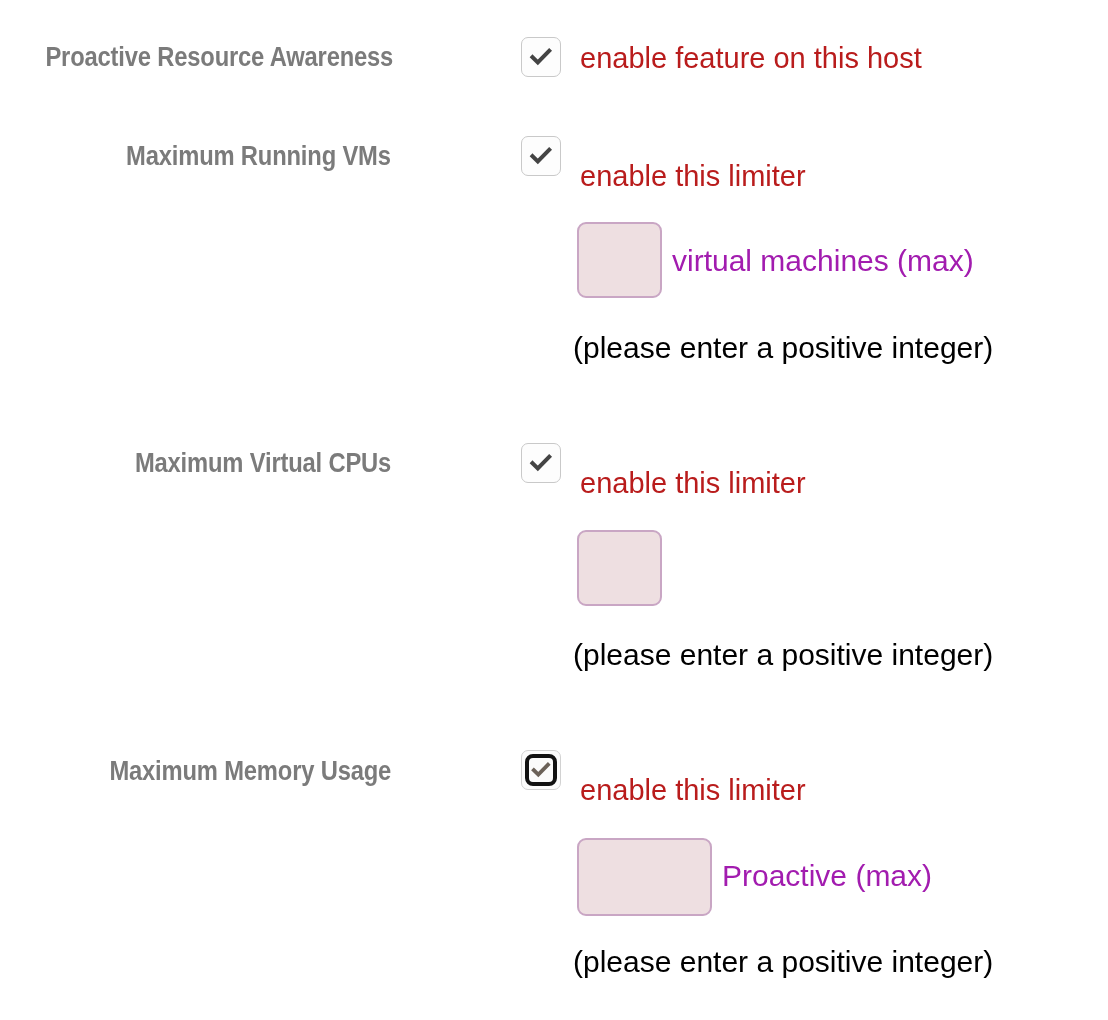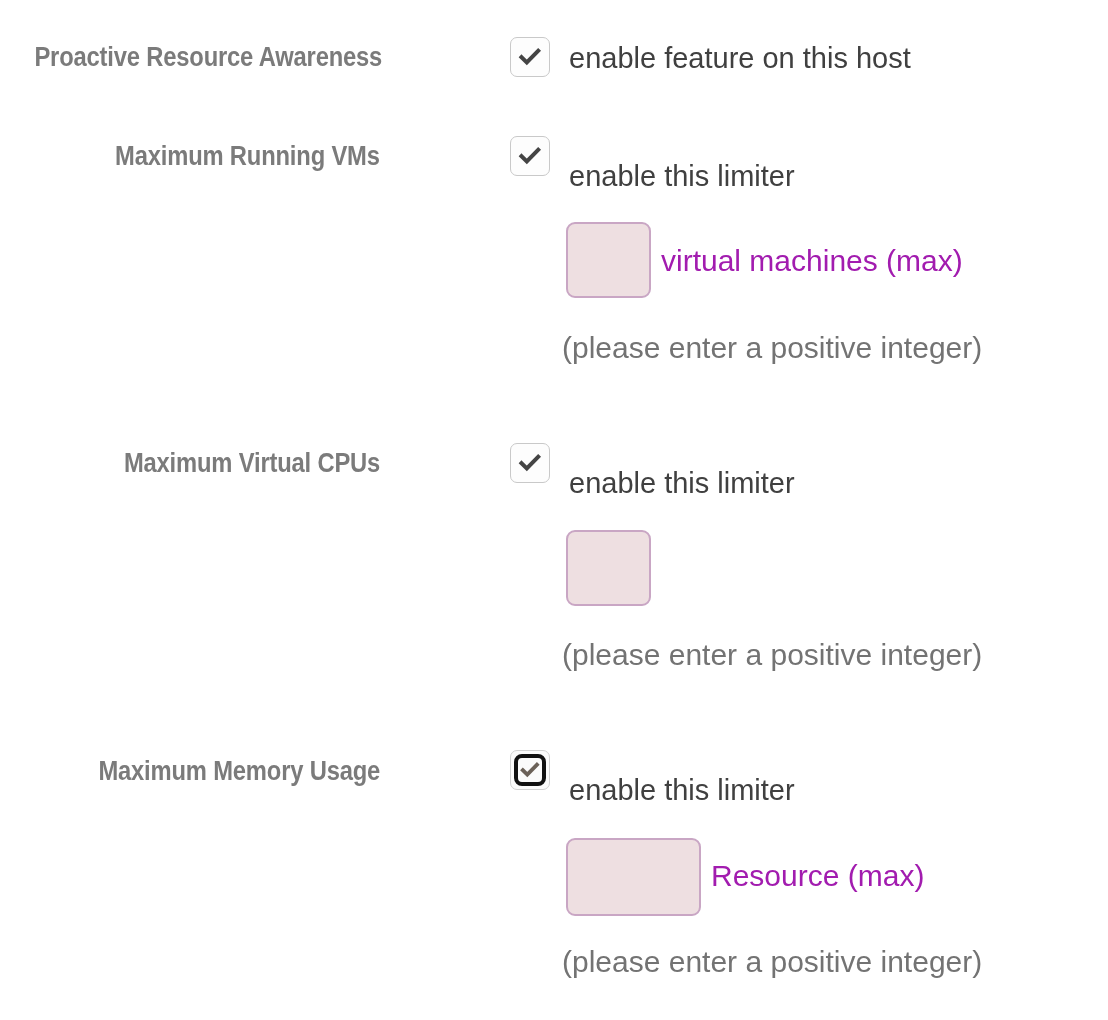--- a/index.html
+++ b/index.html
@@ -11,21 +11,21 @@
   body {
     width: 1108px;
     height: 1020px;
     font-family: "Liberation Sans", sans-serif;
     overflow: hidden;
     position: relative;
   }
 
   .form-area {
     position: absolute;
-    left: 1px;
+    left: 12px;
     top: 0;
     width: 1001px;
     height: 1020px;
   }
 
   
   .section-label {
     position: absolute;
     text-align: right;
     font-family: "Liberation Sans Narrow", "Liberation Sans", sans-serif;
@@ -70,21 +70,21 @@
     border: 4px solid #111111;
     border-radius: 8px;
   }
 
   
   .inline-text {
     position: absolute;
     font-family: "Liberation Sans", sans-serif;
     font-size: 29px;
     line-height: 32px;
-    color: #404040;
+    color: #b91c1c;
     white-space: nowrap;
     -webkit-font-smoothing: antialiased;
   }
 
   
   .num-input {
     position: absolute;
     box-sizing: border-box;
     background: #eedfe1;
     border: 2px solid #c9a6c4;
@@ -106,21 +106,21 @@
     white-space: nowrap;
     -webkit-font-smoothing: antialiased;
   }
 
   
   .hint {
     position: absolute;
     font-family: "Liberation Sans", sans-serif;
     font-size: 30px;
     line-height: 34px;
-    color: #737373;
+    color: #000000;
     white-space: nowrap;
     -webkit-font-smoothing: antialiased;
   }
 </style>
 </head>
 <body>
 
 <div class="form-area">
 
   <div class="section-label" style="right:620px; top:42px;">Proactive Resource Awareness</div>
@@ -178,17 +178,17 @@
       <svg width="22" height="22" viewBox="0 0 26 26" aria-hidden="true">
         <path d="M4.5 13.2 L9.8 18.4 L21.2 6.8" fill="none" stroke="#6b6158" stroke-width="4.5" stroke-linecap="square" stroke-linejoin="miter"></path>
       </svg>
     </span>
   </div>
 
   <div class="inline-text" style="left:568px; top:774px;">enable this limiter</div>
 
   <input class="num-input" type="text" style="left: 565px; top: 838px; width: 135px; height: 78px;" placeholder="">
 
-  <div class="unit-text" style="left:710px; top:859px;">Resource (max)</div>
+  <div class="unit-text" style="left:710px; top:859px;">Proactive (max)</div>
 
   <div class="hint" style="left:561px; top:945px;">(please enter a positive integer)</div>
 
 </div>
 
 </body></html>

